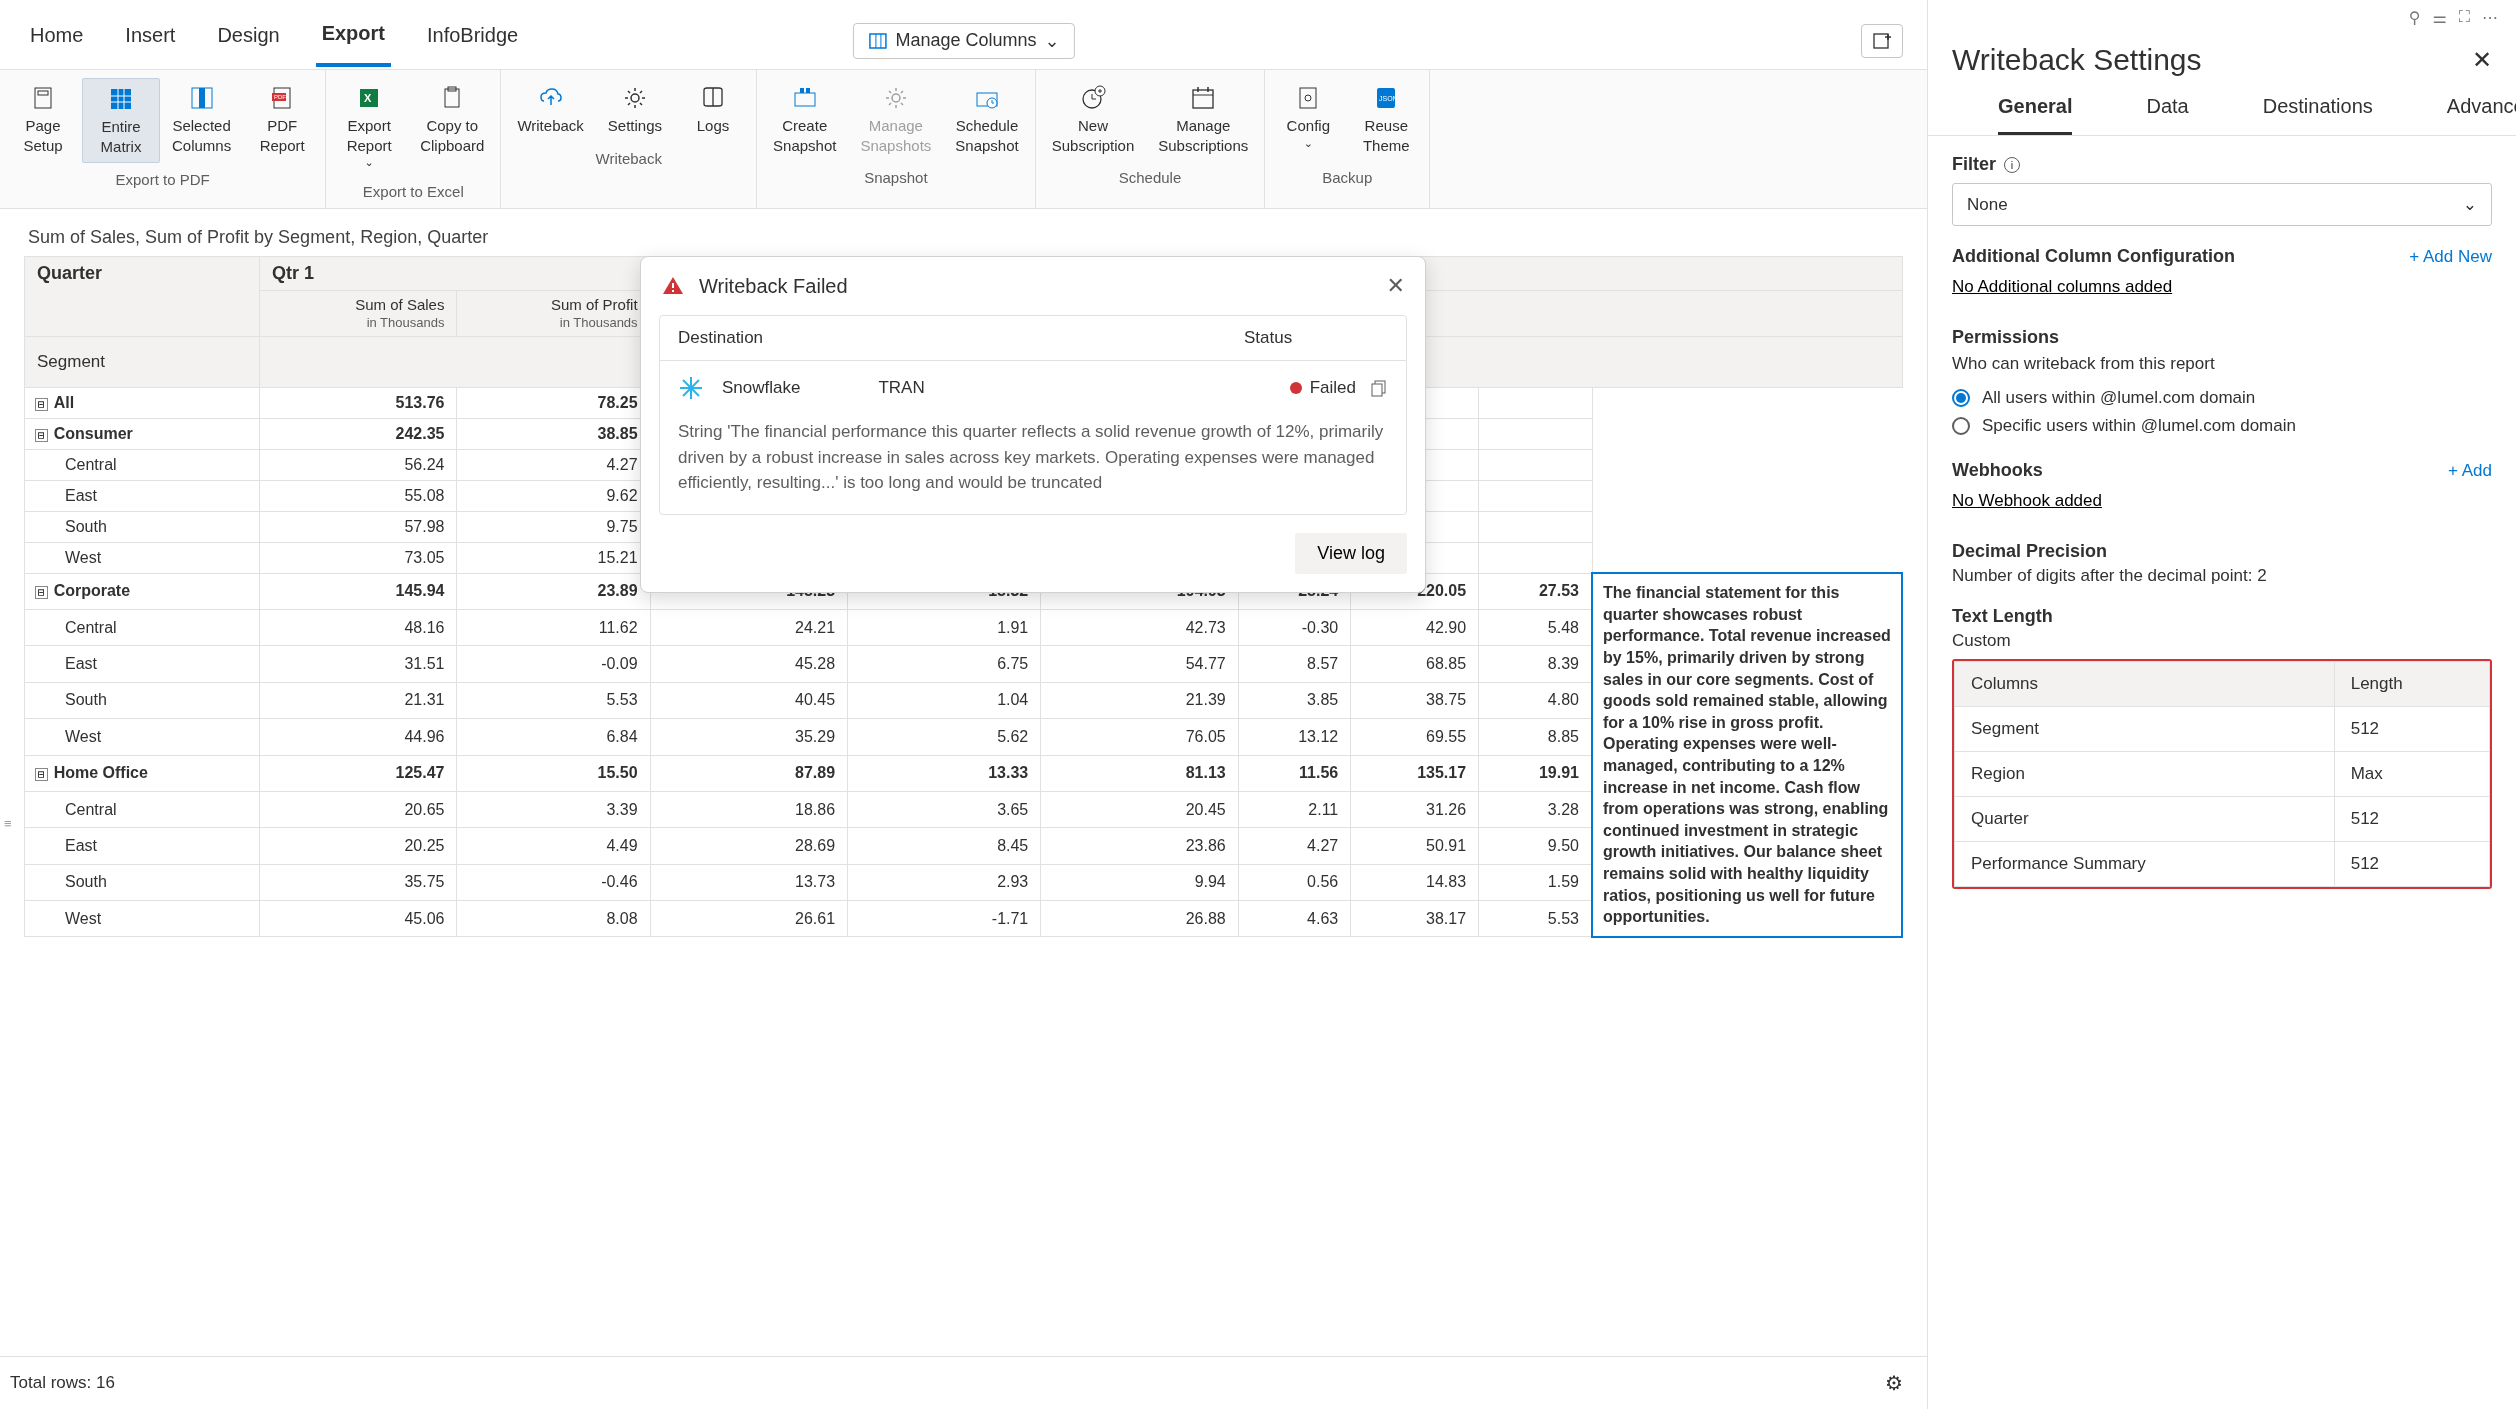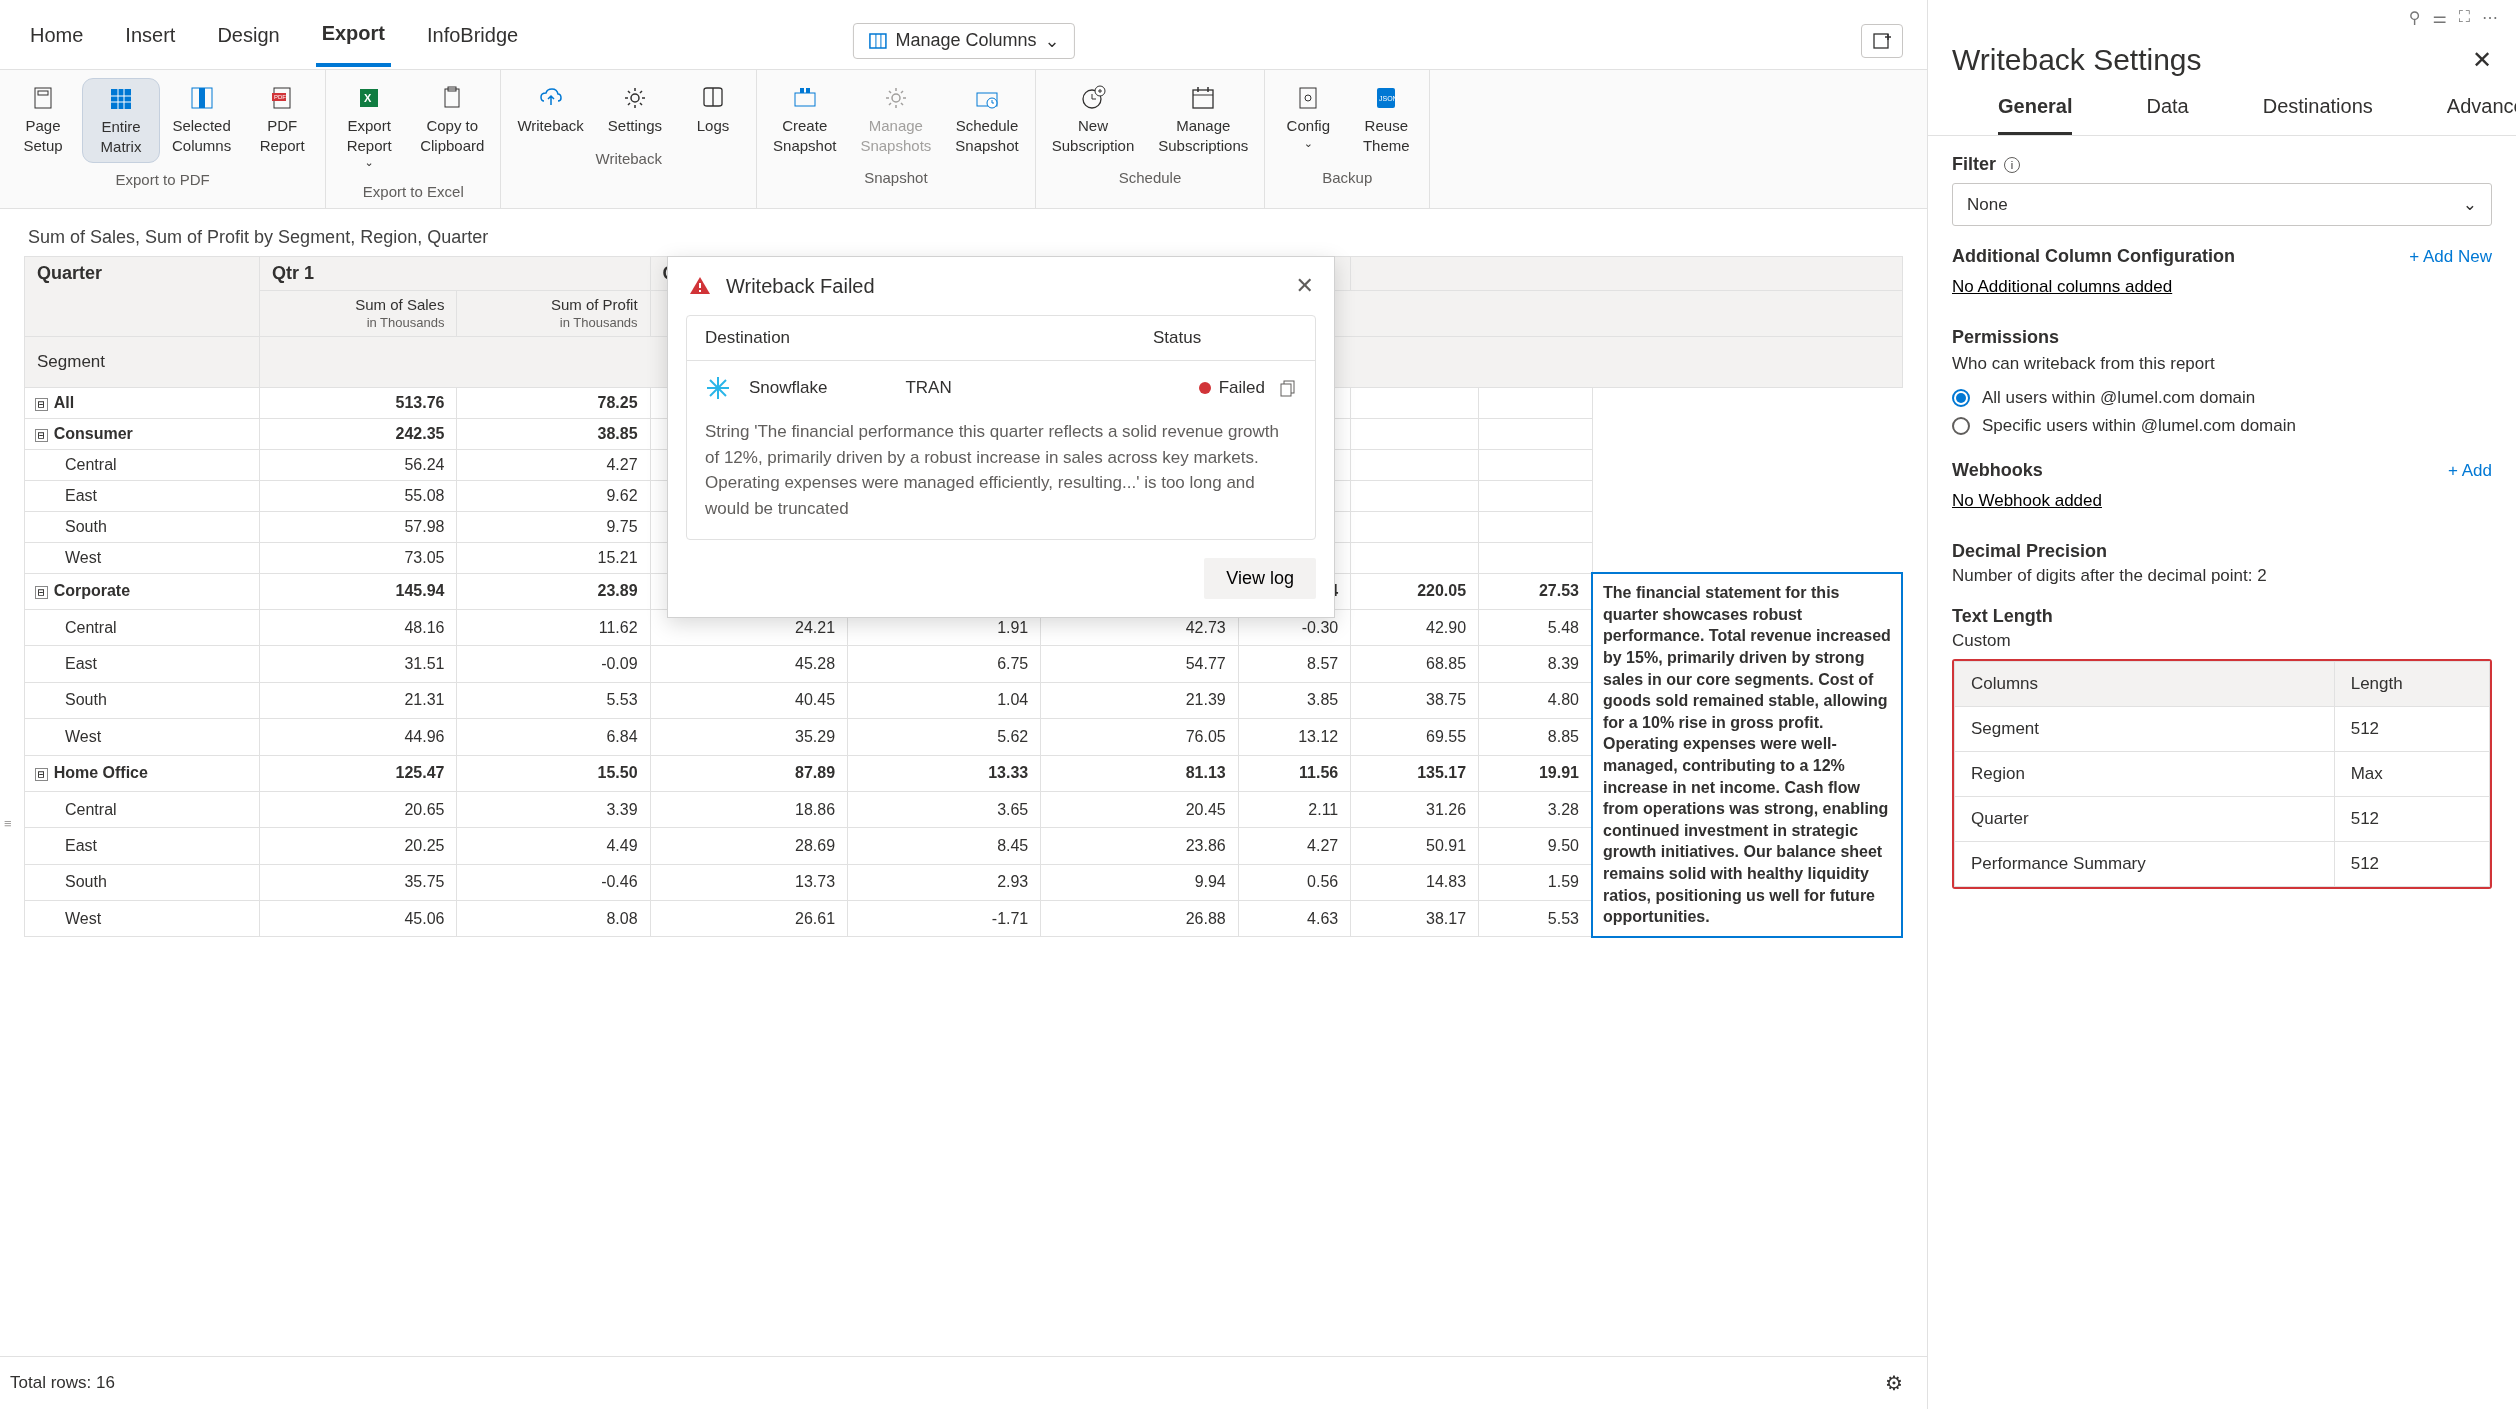--- a/index.html
+++ b/index.html
@@ -23,21 +23,21 @@
 .top-tab.active { font-weight: 600; border-bottom: 4px solid #0078d4; }
 .manage-cols { position: absolute; left: 50%; transform: translateX(-50%); border:1px solid #c8c6c4; padding:6px 14px; border-radius:4px; display:flex; align-items:center; gap:8px; font-size:18px; }
 .tab-icons-right { margin-left:auto; display:flex; gap:14px; align-items:center; }
 .tab-icons-right .ico-btn{border:1px solid #c8c6c4;padding:6px 10px;border-radius:4px;}
 
 
 .ribbon { display: flex; border-bottom: 1px solid #e1e1e1; background:#fafafa; }
 .ribbon-group { border-right: 1px solid #e1e1e1; display:flex; flex-direction:column; }
 .ribbon-group-items { display:flex; padding:8px 4px 4px 4px; }
 .ribbon-item { display:flex; flex-direction:column; align-items:center; justify-content:flex-start; padding:6px 12px; cursor:pointer; font-size:15px; line-height:1.3; min-width:78px; text-align:center;}
-.ribbon-item.sel { background:#e1e6ec; border:1px solid #c5d0de; border-radius:11px; }
+.ribbon-item.sel { background:#e1e6ec; border:1px solid #c5d0de; border-radius:2px; }
 .ribbon-item.disabled { color:#a19f9d; }
 .ribbon-item .ico { height:28px; display:flex; align-items:center; justify-content:center; margin-bottom:4px;}
 .ribbon-group-label { text-align:center; font-size:15px; color:#605e5c; padding:4px 0 8px; }
 
 
 .vis-title { padding:18px 28px 8px; font-size:18px; color:#424242; }
 
 
 .table-wrap { padding: 0 24px; position:relative; flex:1; }
 table { border-collapse: collapse; width: 100%; font-size:16px; }
@@ -48,23 +48,23 @@
 .sub th { font-weight:400; font-size:15px; padding-top:4px; padding-bottom:4px; line-height:1.3;}
 .sub .mini{font-size:13px;color:#605e5c;display:block;}
 tr.bold td { font-weight:700; }
 .exp-ico { font-family: monospace; font-size:11px; border:1px solid #888; padding:0 2px; margin-right:6px; display:inline-block; line-height:11px;}
 
 
 .perf-cell { border:2px solid #0078d4; padding:8px 10px; font-size:16px; line-height:1.35; vertical-align:top; white-space:normal; text-align:left; width:310px;}
 
 
 .popover {
-  position:absolute; top:0; left:667px; width:668px;
+  position:absolute; top:0; left:640px; width:786px;
   background:#fff; border:1px solid #d1d1d1; box-shadow:0 6px 20px rgba(0,0,0,.15);
-  border-radius:0; z-index:50;
+  border-radius:8px; z-index:50;
 }
 .popover-hdr{display:flex;align-items:center;padding:16px 20px;gap:14px;font-size:20px;}
 .popover-hdr .close{margin-left:auto;font-size:22px;cursor:pointer;color:#605e5c;}
 .popover-body{border:1px solid #e1e1e1;margin:0 18px 18px;border-radius:4px;}
 .popover-cols{display:flex;border-bottom:1px solid #e1e1e1;font-size:17px;}
 .popover-cols > div{padding:12px 18px;}
 .dest-row{display:flex;align-items:center;gap:18px;padding:14px 18px;font-size:17px;}
 .dest-row .st{margin-left:auto;display:flex;align-items:center;gap:8px;}
 .fail-dot{width:12px;height:12px;background:#d13438;border-radius:50%;display:inline-block;}
 .err-msg{padding:4px 18px 18px;color:#605e5c;font-size:17px;line-height:1.5;}

